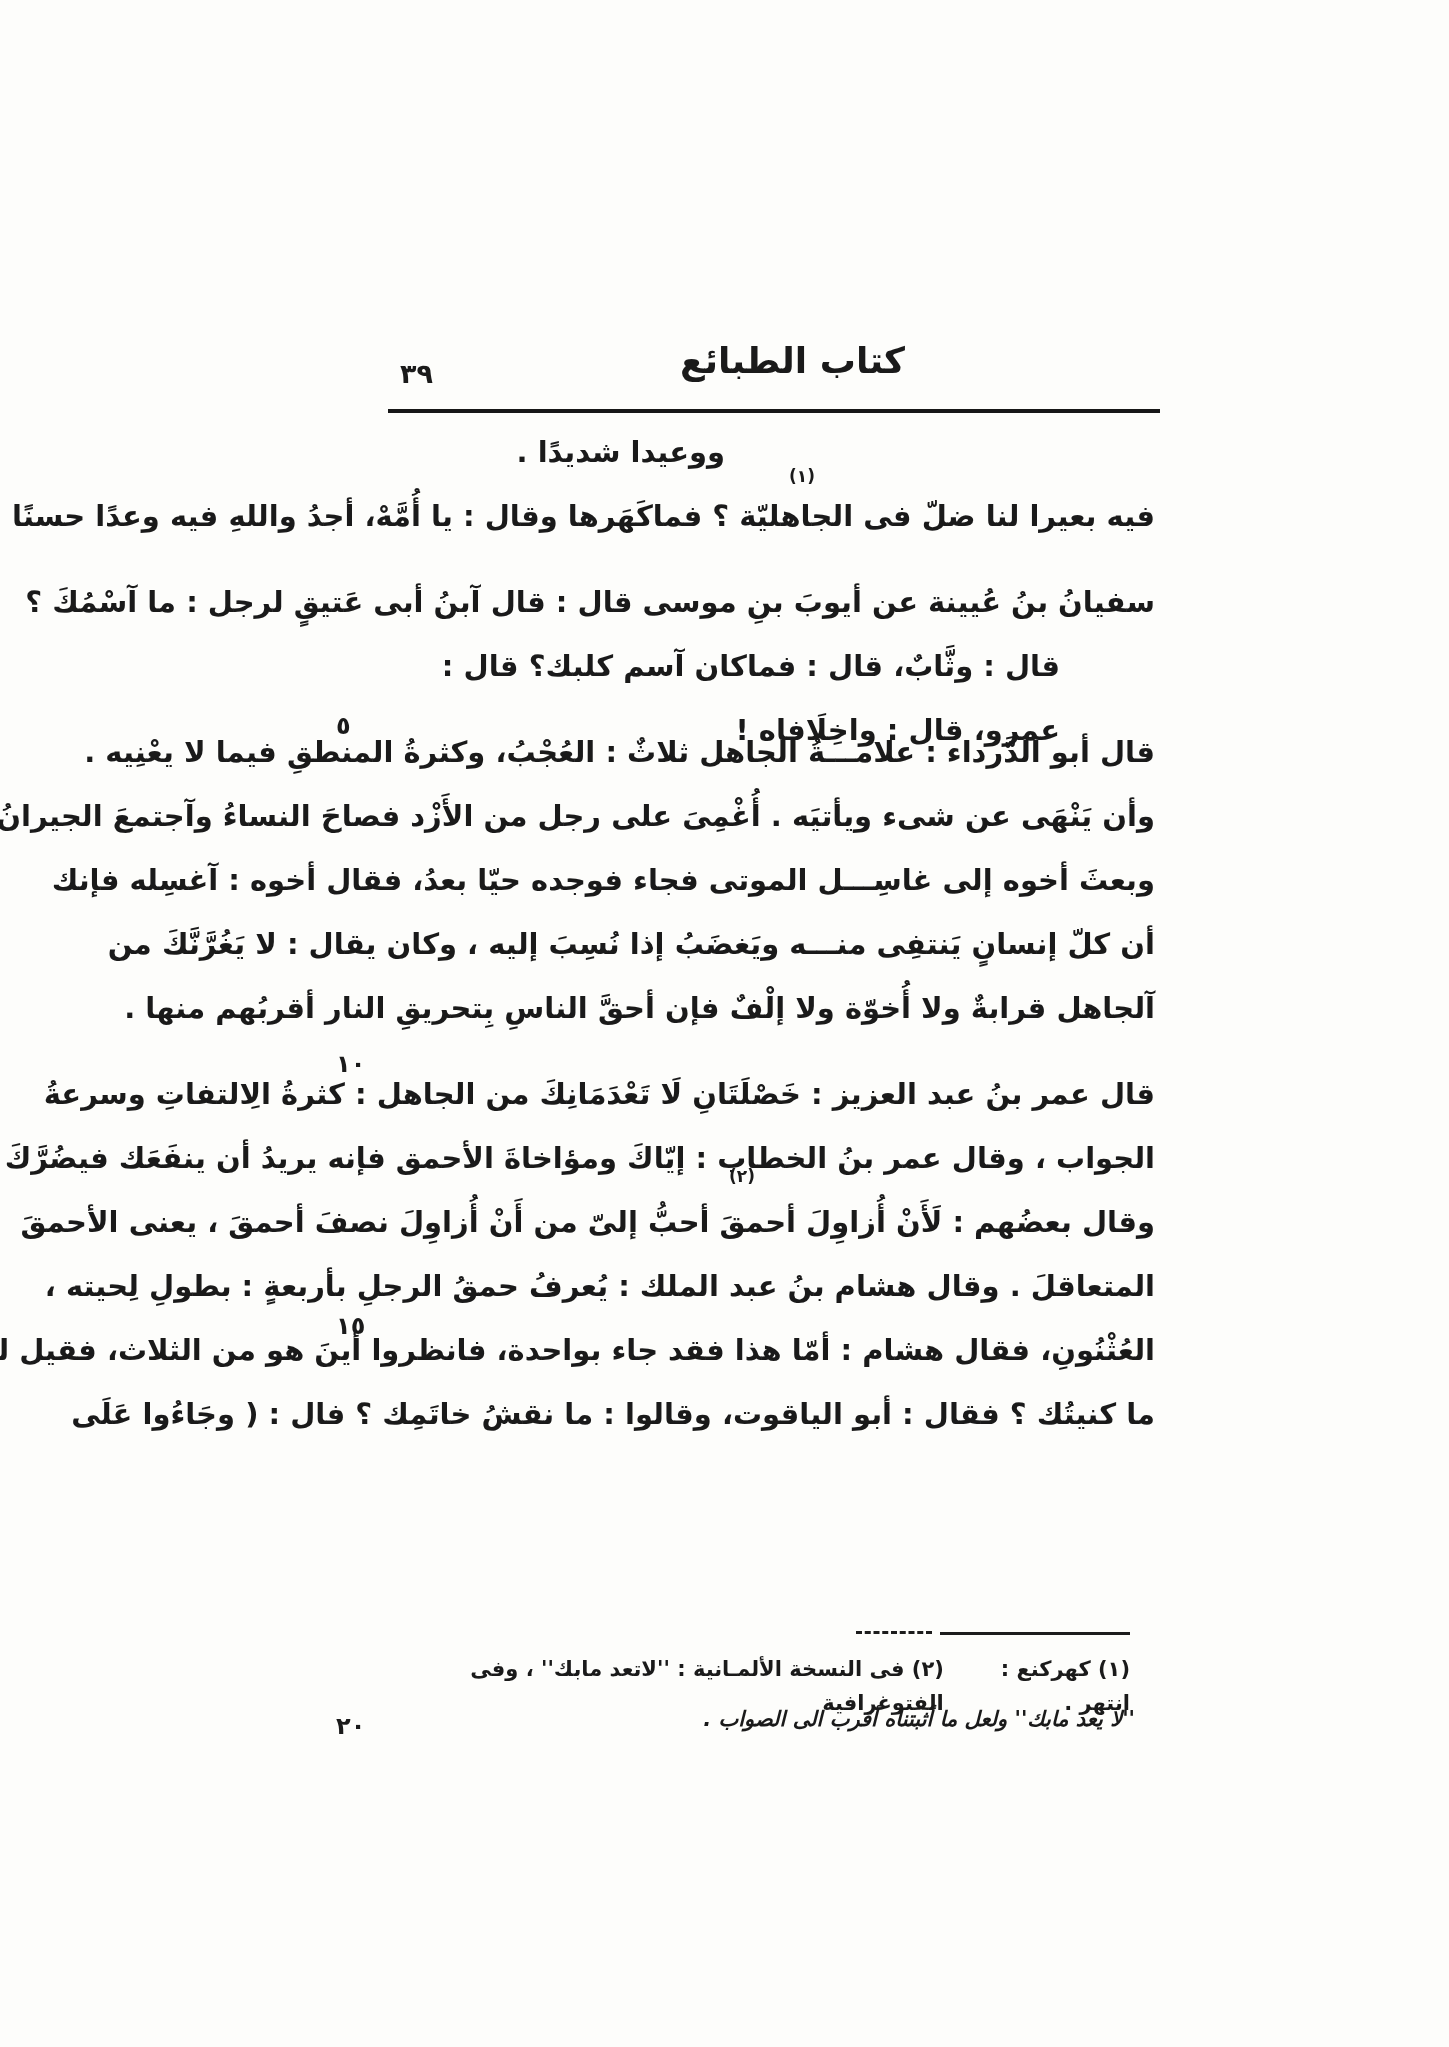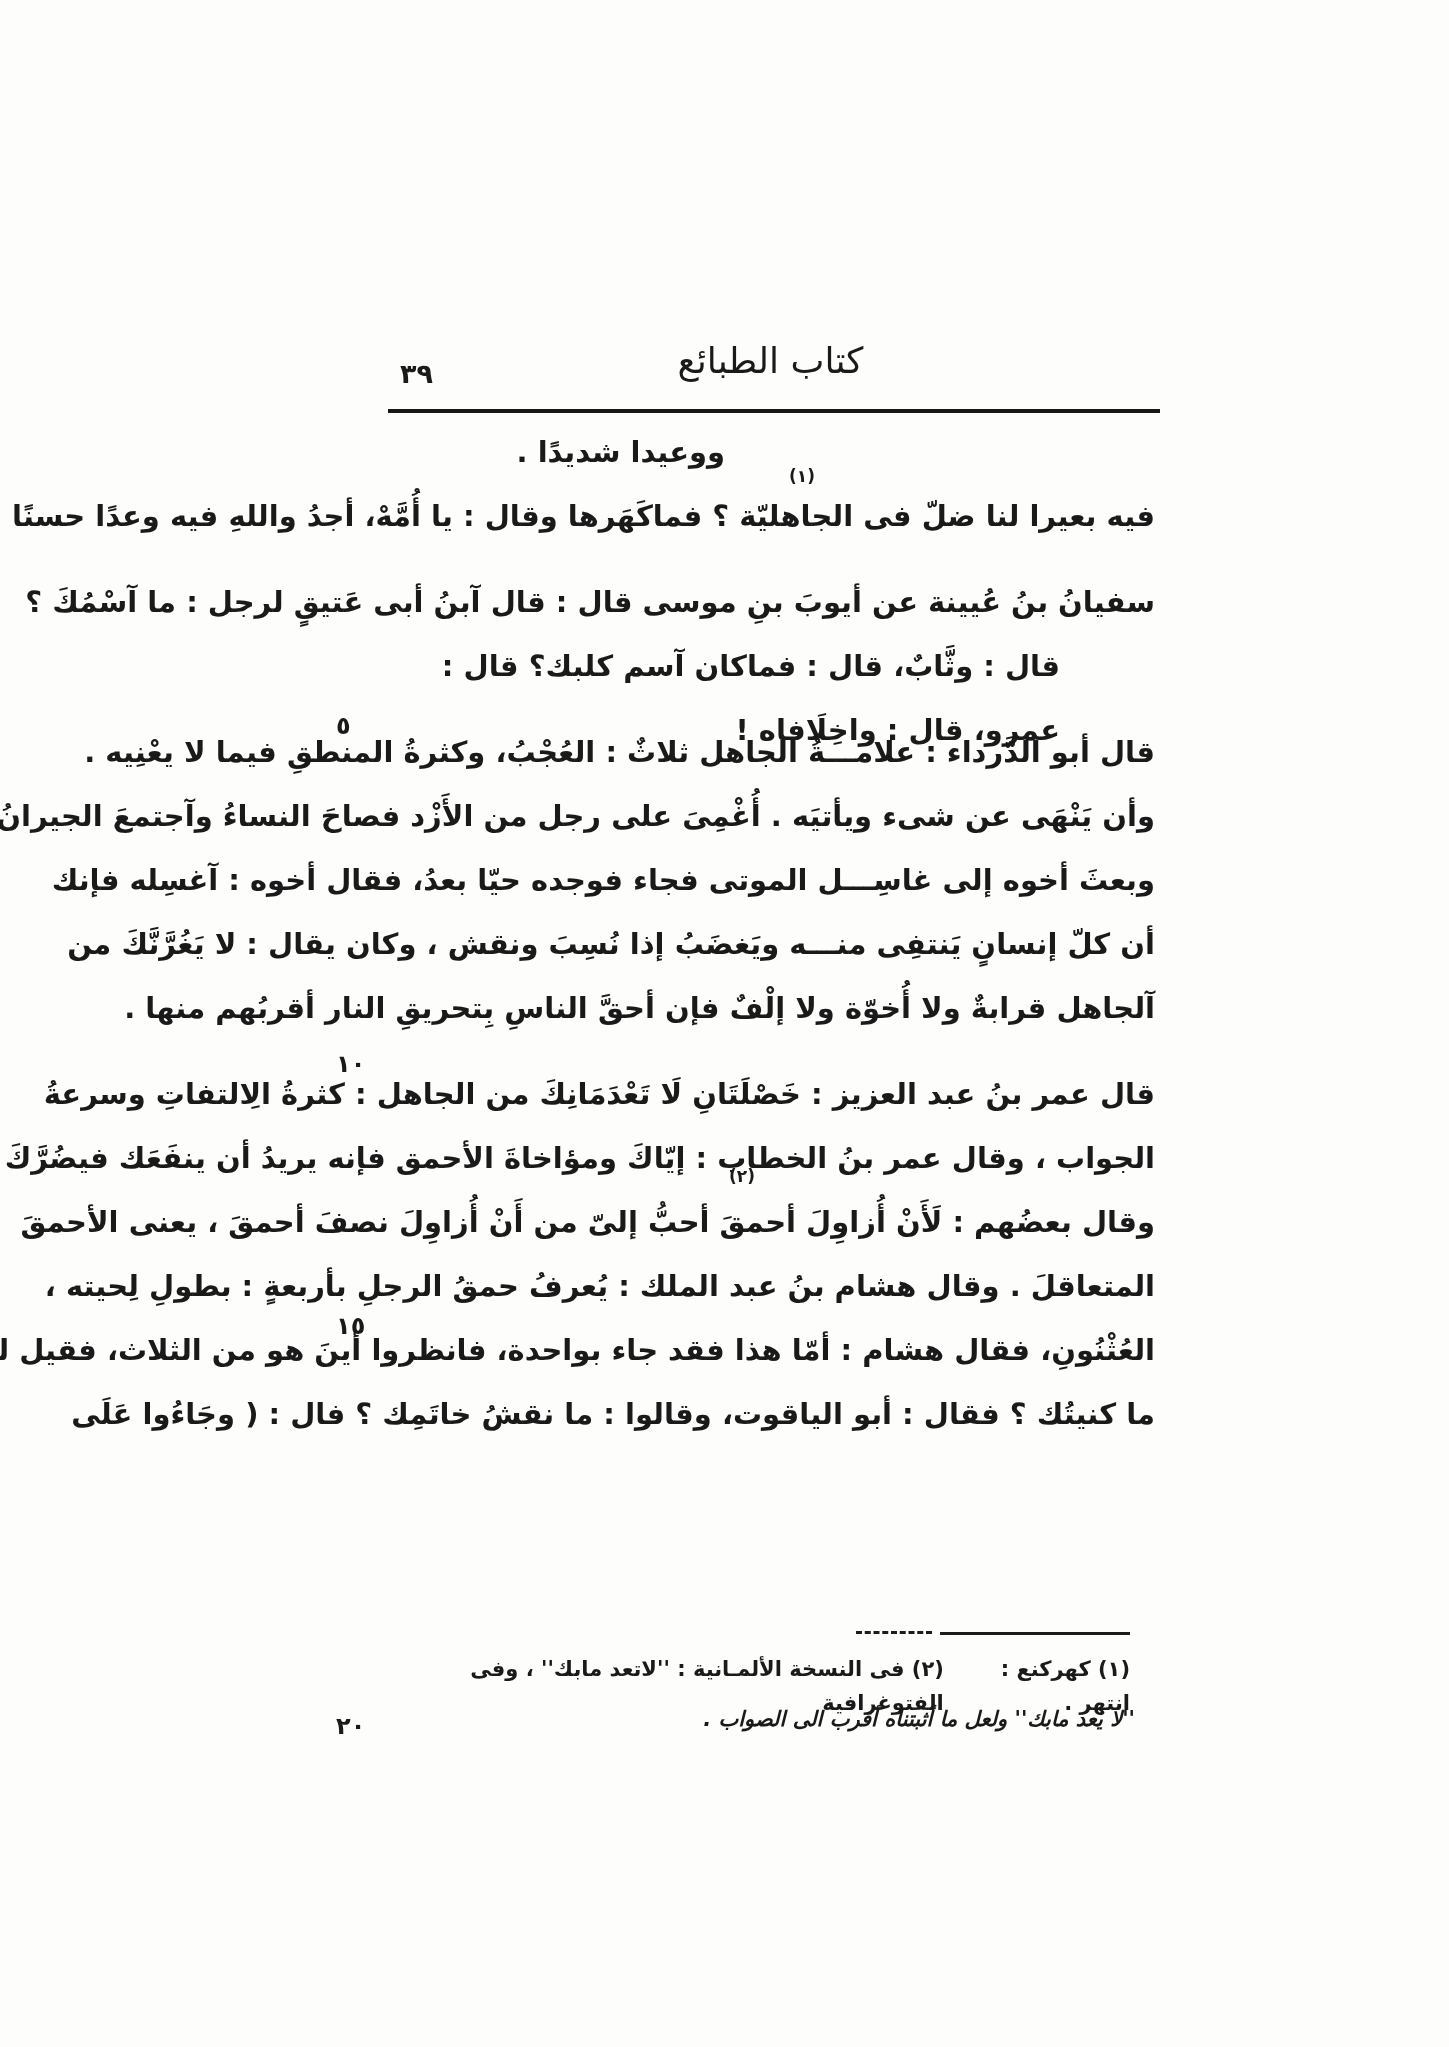--- a/index.html
+++ b/index.html
@@ -6,22 +6,22 @@
   .page{
     position:relative;
     width:1449px;height:2047px;
     background:#fdfdfb;
     overflow:hidden;
     font-family:"DejaVu Sans", sans-serif;
     color:#1a1a1a;
   }
   
   .header-title{
-    position:absolute;left:388px;top:340px;width:765px;
-    text-align:center;font-size:36px;font-weight:normal;
+    position:absolute;left:410px;top:340px;width:765px;
+    text-align:center;font-size:36px;font-weight:bold;
     direction:rtl;letter-spacing:1px;
   }
   .page-number{
     position:absolute;left:400px;top:358px;
     font-size:27px;font-weight:bold;
   }
   .header-rule{
     position:absolute;left:388px;top:409px;width:772px;height:4px;
     background:#171717;
   }
@@ -87,21 +87,21 @@
     <span class="fn-marker m1">(١)</span>
     <span class="fn-marker m2">(٢)</span>
 
     <div class="bline short l3">ووعيدا شديدًا .</div>
     <div class="bline">فيه بعيرا لنا ضلّ فى الجاهليّة ؟ فماكَهَرها وقال : يا أُمَّهْ، أجدُ واللهِ فيه وعدًا حسنًا</div>
     <div class="bline para l4">سفيانُ بنُ عُيينة عن أيوبَ بنِ موسى قال : قال آبنُ أبى عَتيقٍ لرجل : ما آسْمُكَ ؟</div>
     <div class="bline short l5">قال : وثَّابٌ، قال : فماكان آسم كلبك؟ قال : عمرو، قال : واخِلَافاه !</div>
     <div class="bline para">قال أبو الدَّرداء : علامـــةُ الجاهل ثلاثٌ : العُجْبُ، وكثرةُ المنطقِ فيما لا يعْنِيه .</div>
     <div class="bline">وأن يَنْهَى عن شىء ويأتيَه . أُغْمِىَ على رجل من الأَزْد فصاحَ النساءُ وآجتمعَ الجيرانُ</div>
     <div class="bline">وبعثَ أخوه إلى غاسِـــل الموتى فجاء فوجده حيّا بعدُ، فقال أخوه : آغسِله فإنك</div>
-    <div class="bline">أن كلّ إنسانٍ يَنتفِى منـــه ويَغضَبُ إذا نُسِبَ ونقش ، وكان يقال : لا يَغُرَّنَّكَ من</div>
+    <div class="bline">أن كلّ إنسانٍ يَنتفِى منـــه ويَغضَبُ إذا نُسِبَ إليه ، وكان يقال : لا يَغُرَّنَّكَ من</div>
     <div class="bline">آلجاهل قرابةٌ ولا أُخوّة ولا إلْفٌ فإن أحقَّ الناسِ بِتحريقِ النار أقربُهم منها .</div>
     <div class="bline para">قال عمر بنُ عبد العزيز : خَصْلَتَانِ لَا تَعْدَمَانِكَ من الجاهل : كثرةُ الِالتفاتِ وسرعةُ</div>
     <div class="bline">الجواب ، وقال عمر بنُ الخطاب : إيّاكَ ومؤاخاةَ الأحمق فإنه يريدُ أن ينفَعَك فيضُرَّكَ .</div>
     <div class="bline">وقال بعضُهم : لَأَنْ أُزاوِلَ أحمقَ أحبُّ إلىّ من أَنْ أُزاوِلَ نصفَ أحمقَ ، يعنى الأحمقَ</div>
     <div class="bline">المتعاقلَ . وقال هشام بنُ عبد الملك : يُعرفُ حمقُ الرجلِ بأربعةٍ : بطولِ لِحيته ،</div>
     <div class="bline">العُثْنُونِ، فقال هشام : أمّا هذا فقد جاء بواحدة، فانظروا أينَ هو من الثلاث، فقيل له :</div>
     <div class="bline">ما كنيتُك ؟ فقال : أبو الياقوت، وقالوا : ما نقشُ خاتَمِك ؟ فال : ( وجَاءُوا عَلَى</div>
   </div>
 
   <div class="margin-num mn-5">٥</div>

